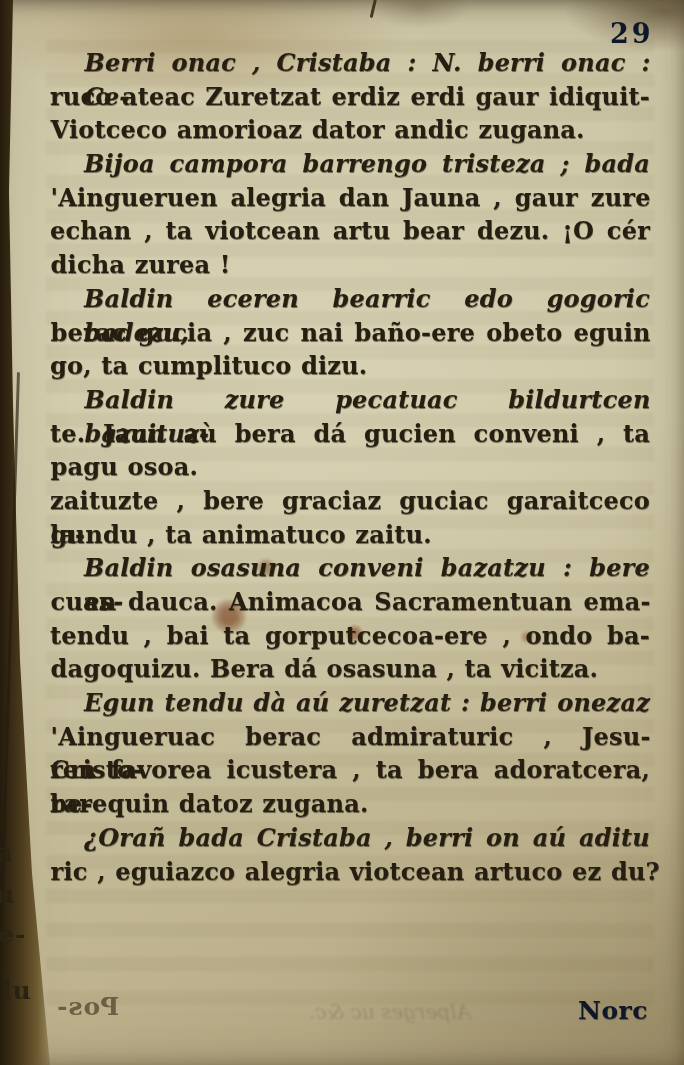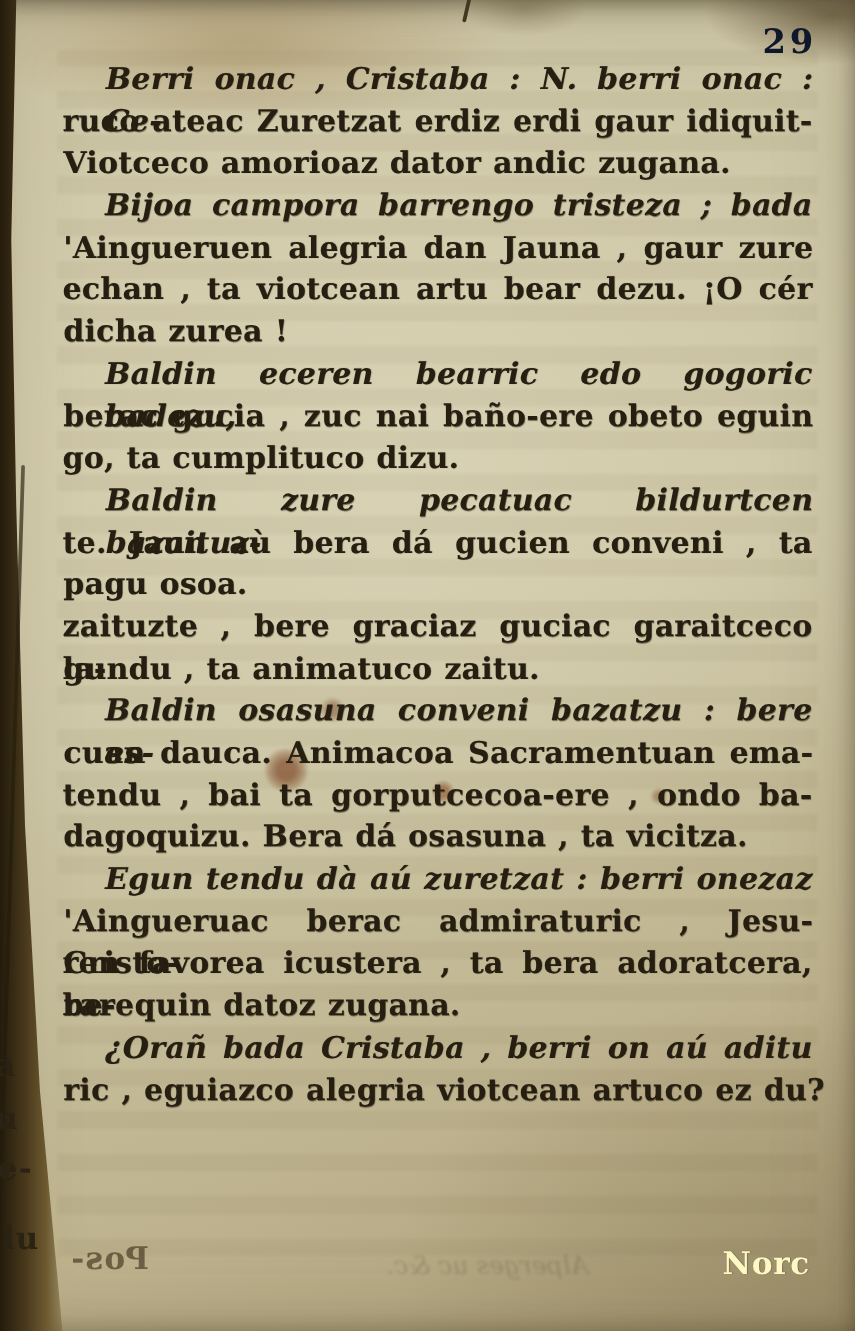--- a/index.html
+++ b/index.html
@@ -70,21 +70,21 @@
     height:33.7px;line-height:33.7px;font-size:24px;font-weight:700;
     letter-spacing:.2px;word-spacing:1px;white-space:nowrap;overflow:visible;
     text-shadow:.4px .5px .7px rgba(35,25,10,.55);
   }
   .text-line.just{white-space:normal;text-align:justify;text-align-last:justify;}
   .text-line.indent{padding-left:34px;font-style:italic;}
   .text-line:nth-child(odd){transform:translateX(.6px);}
   
   .catchword-row{
     position:absolute;left:50px;top:996px;width:598px;text-align:right;
-    font-size:25px;font-weight:700;color:#fef9c3;letter-spacing:.5px;
+    font-size:25px;font-weight:700;color:#0f172a;letter-spacing:.5px;
     text-shadow:.4px .5px .7px rgba(35,25,10,.5);
   }
   
   .ghost-signature{
     position:absolute;left:56px;top:992px;font-size:25px;font-weight:700;
     color:#3c2f18;opacity:.62;transform:scaleX(-1);filter:blur(.4px);
     letter-spacing:1px;
   }
   .ghost-center{
     position:absolute;left:250px;top:1000px;width:280px;font-size:20px;

